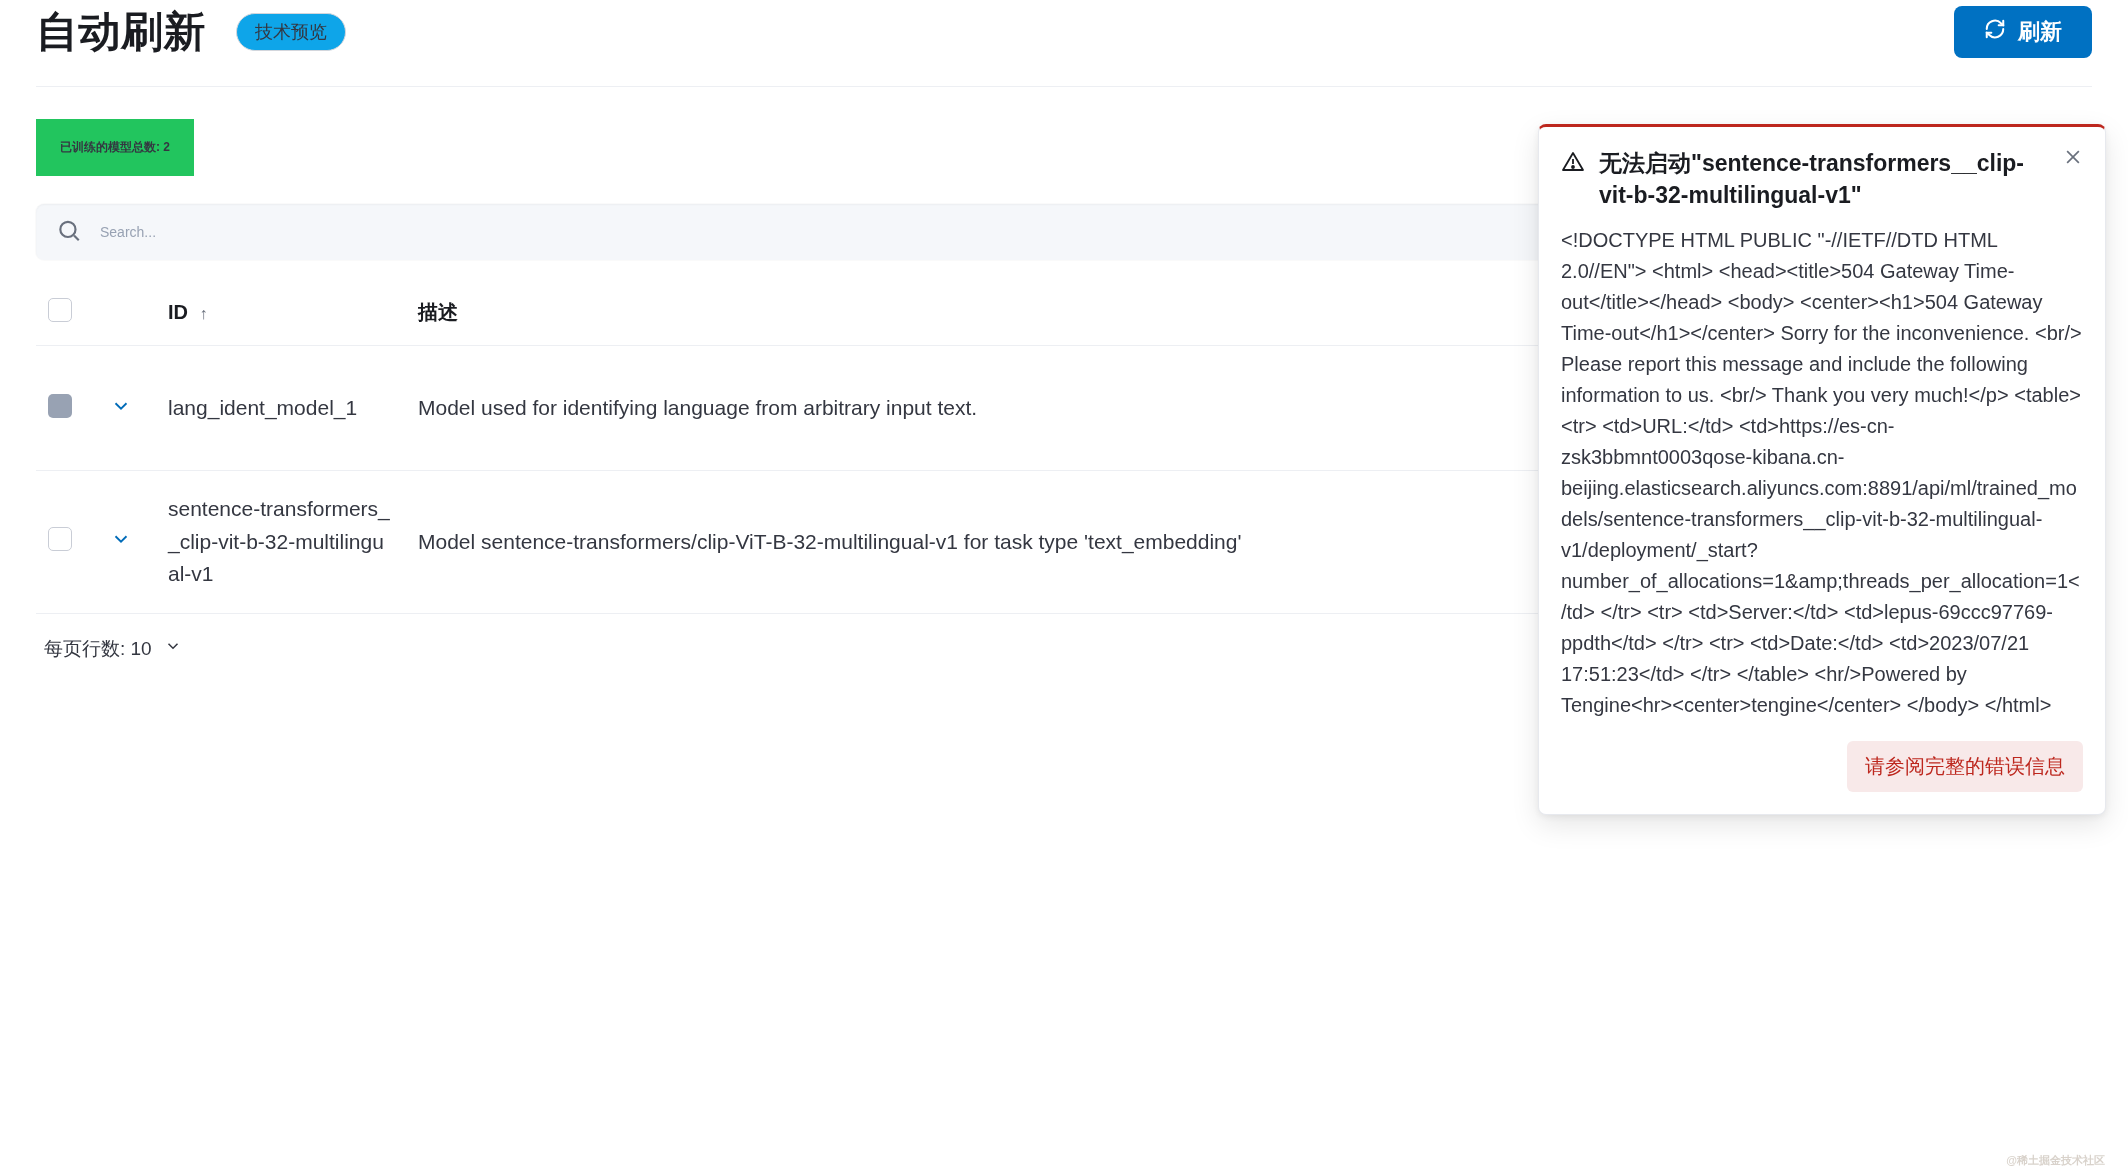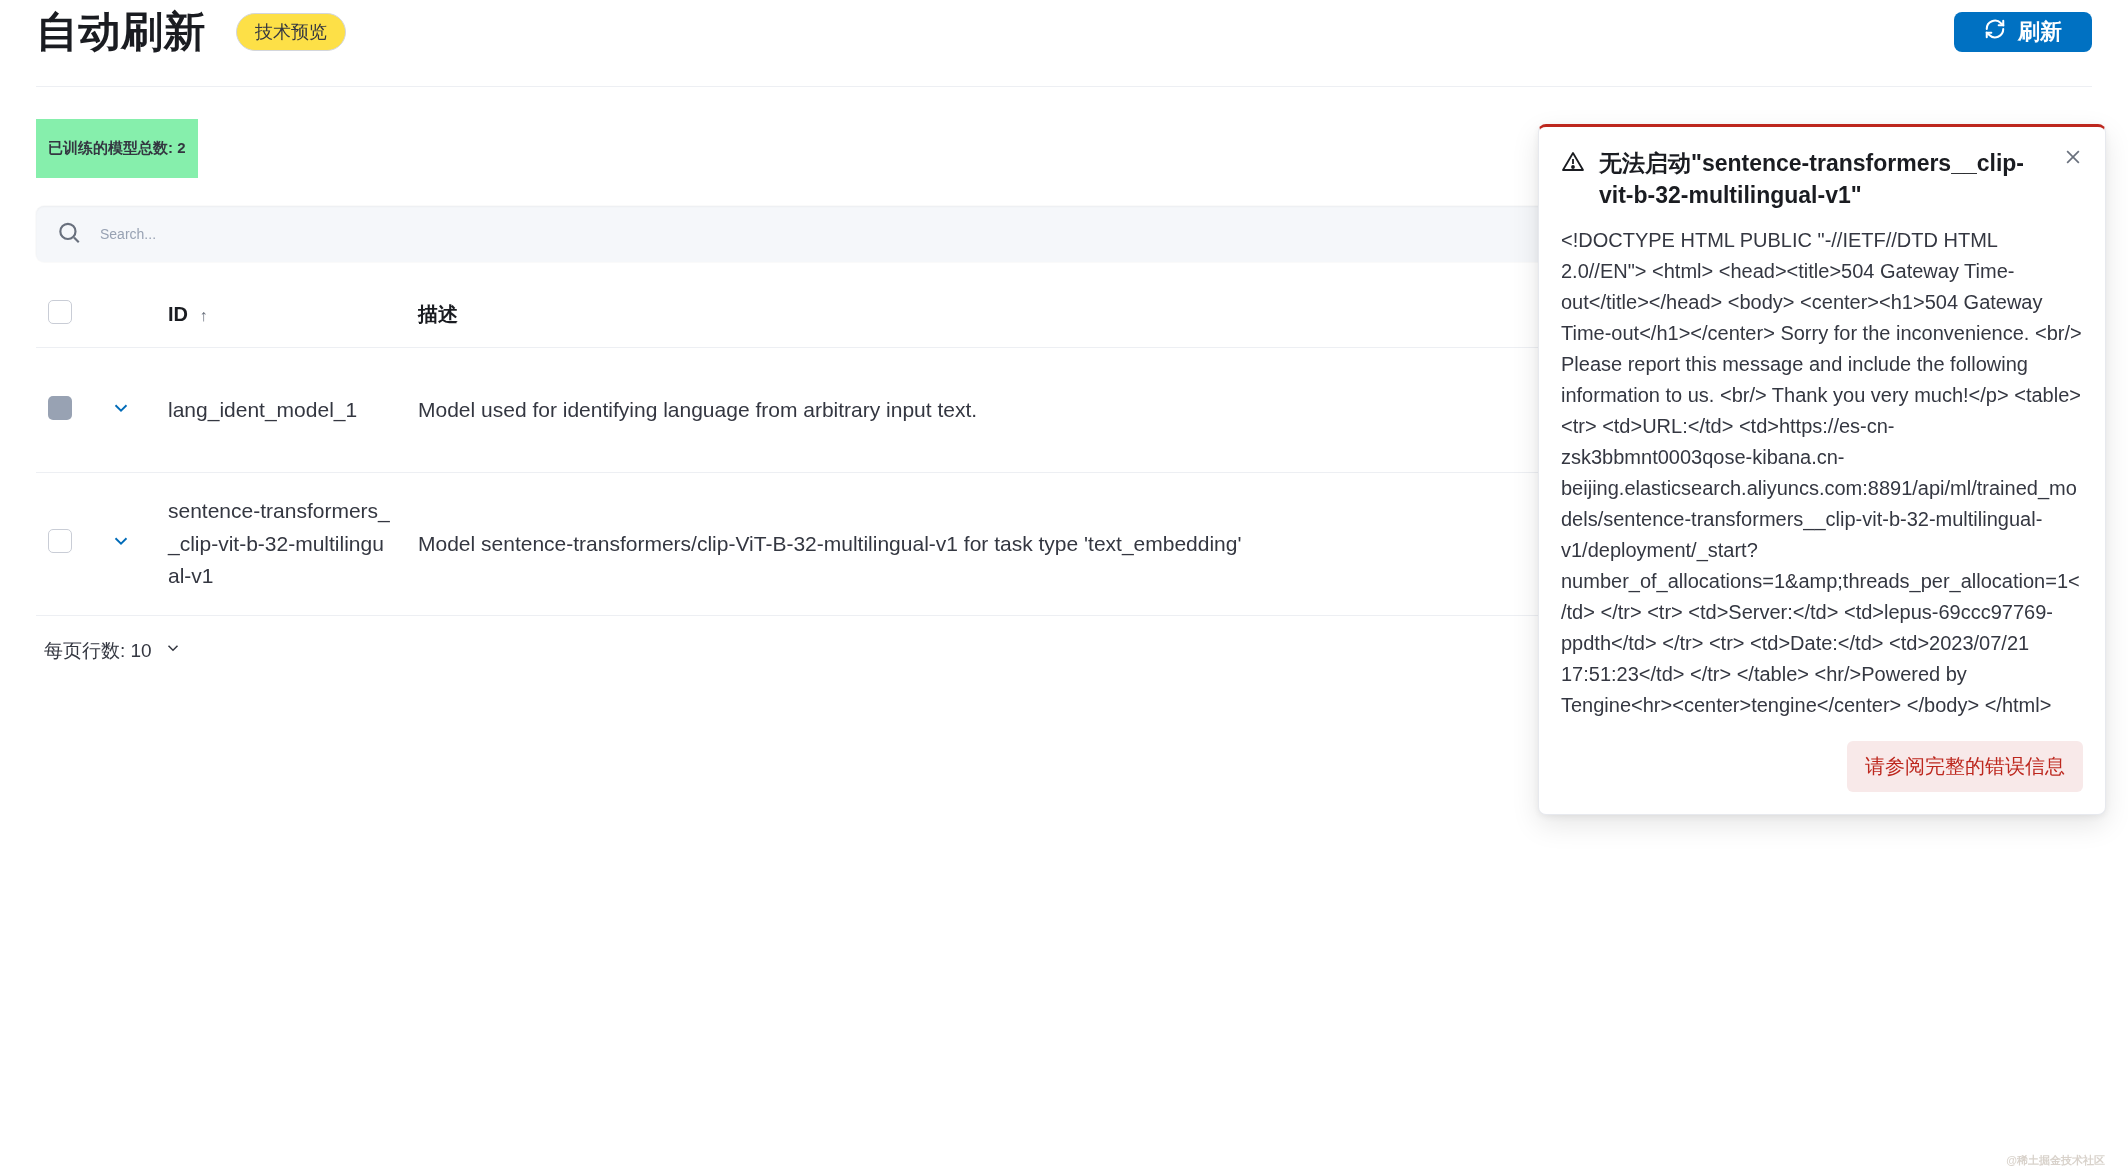--- a/index.html
+++ b/index.html
@@ -26,21 +26,21 @@
     font-weight: 700;
     letter-spacing: 0.5px;
   }
   .tech-badge {
     margin-left: 30px;
     border: 1px solid #d3d6dc;
     border-radius: 20px;
     padding: 6px 18px;
     font-size: 18px;
     color: #343741;
-    background: #fde047;
+    background: #0ea5e9;
   }
   .header-spacer { flex: 1; }
   .auto-refresh {
     display: flex;
     align-items: stretch;
     border: 1px solid #e4e6eb;
     border-radius: 8px;
     overflow: hidden;
     margin-right: 16px;
     height: 52px;
@@ -66,36 +66,36 @@
   }
   .refresh-btn {
     display: inline-flex;
     align-items: center;
     gap: 12px;
     background: #0071c2;
     color: #fff;
     border: none;
     border-radius: 8px;
     padding: 0 30px;
-    height: 40px;
+    height: 52px;
     font-size: 22px;
     font-weight: 600;
     cursor: pointer;
   }
   .hr {
     border-top: 1px solid #edeff3;
     margin: 8px 0 32px 0;
   }
   .count-pill {
     display: inline-block;
-    background: #86efac;
-    color: #343741;
-    font-size: 15px;
+    background: #22c55e;
+    color: #343741;
+    font-size: 12px;
     font-weight: 600;
-    padding: 20px 12px;
+    padding: 20px 24px;
     border-radius: 0;
     margin-bottom: 28px;
   }
   .search-wrap {
     position: relative;
     margin-bottom: 20px;
   }
   .search-input {
     width: 100%;
     height: 56px;

